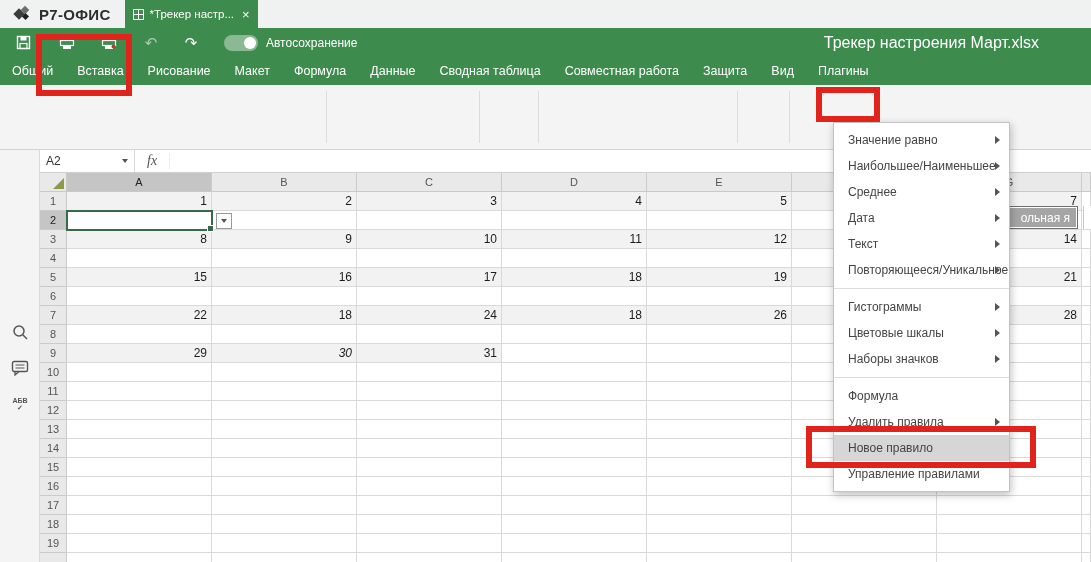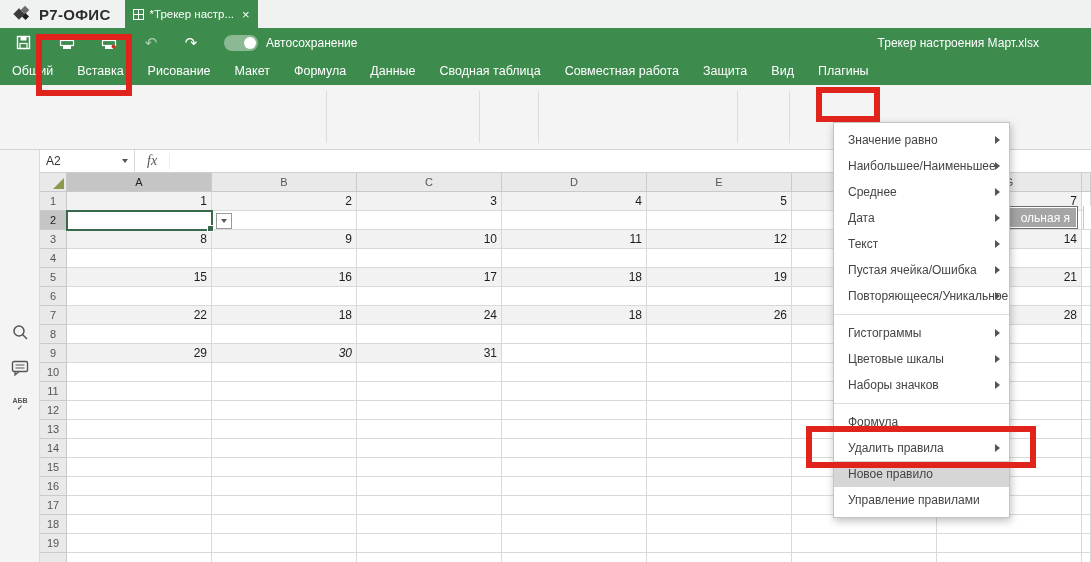--- a/index.html
+++ b/index.html
@@ -24,21 +24,21 @@
   .doctab .dt-close { margin-left:auto; font-size:13px; line-height:1; cursor:default; }
 
   
   .quickbar { position:absolute; left:0; top:28px; width:1091px; height:29px; background:#3e8b4e; display:flex; align-items:center; color:#fff; }
   .qb-ic { width:22px; display:flex; justify-content:center; }
   .qb-save{ margin-left:12px; } .qb-print{ margin-left:22px; } .qb-print2{ margin-left:20px; }
   .qb-undo{ margin-left:20px; font-size:15px; opacity:.55; } .qb-redo{ margin-left:18px; font-size:15px; }
   .toggle { margin-left:22px; width:34px; height:16px; border-radius:8px; background:rgba(255,255,255,.4); position:relative; flex:none; }
   .toggle::after { content:""; position:absolute; right:2px; top:2px; width:12px; height:12px; border-radius:50%; background:#fff; }
   .qb-autosave { margin-left:8px; font-size:12px; }
-  .qb-title { position:absolute; right:52px; top:0; height:29px; display:flex; align-items:center; font-size:12px; }
+  .qb-title { position:absolute; right:52px; top:0; height:29px; display:flex; align-items:center; font-size:16px; }
 
   
   .menubar { position:absolute; left:0; top:57px; width:1091px; height:28px; background:#3e8b4e; display:flex; align-items:stretch; }
   .mtab { color:#fff; font-size:12.5px; display:flex; align-items:center; padding:0 12px; white-space:nowrap; }
   .mtab.active { background:#f4f4f4; color:#333; padding:0 20px; }
 
   
   .toolbar { position:absolute; left:0; top:85px; width:1091px; height:65px; background:#f4f4f4; border-bottom:1px solid #d4d4d4; }
   .tb { position:absolute; display:flex; align-items:center; gap:2px; color:#444; font-size:13px; height:22px; }
   .tbsep { position:absolute; top:6px; width:1px; height:52px; background:#dcdcdc; }
@@ -650,21 +650,20 @@
         <div class="cell" style="width: 9px;"></div>
       </div>
     </div>
 
   <div class="menu">
       <div class="mi">Значение равно<span class="subarrow"></span></div>
       <div class="mi">Наибольшее/Наименьшее<span class="subarrow"></span></div>
       <div class="mi">Среднее<span class="subarrow"></span></div>
       <div class="mi">Дата<span class="subarrow"></span></div>
       <div class="mi">Текст<span class="subarrow"></span></div>
-      <div class="mi">Пустая ячейка/Ошибка<span class="subarrow"></span></div>
       <div class="mi">Повторяющееся/Уникальное<span class="subarrow"></span></div>
       <div class="msep"></div>
       <div class="mi">Гистограммы<span class="subarrow"></span></div>
       <div class="mi">Цветовые шкалы<span class="subarrow"></span></div>
       <div class="mi">Наборы значков<span class="subarrow"></span></div>
       <div class="msep"></div>
       <div class="mi">Формула</div>
       <div class="mi">Удалить правила<span class="subarrow"></span></div>
       <div class="mi hl">Новое правило</div>
       <div class="mi">Управление правилами</div>

